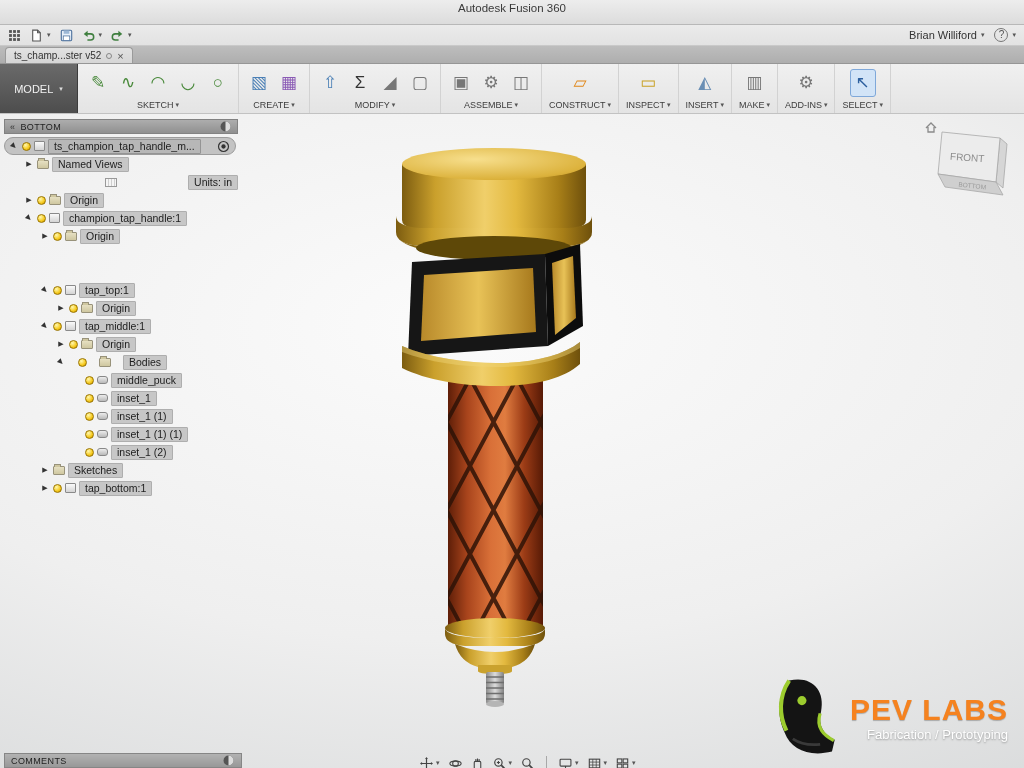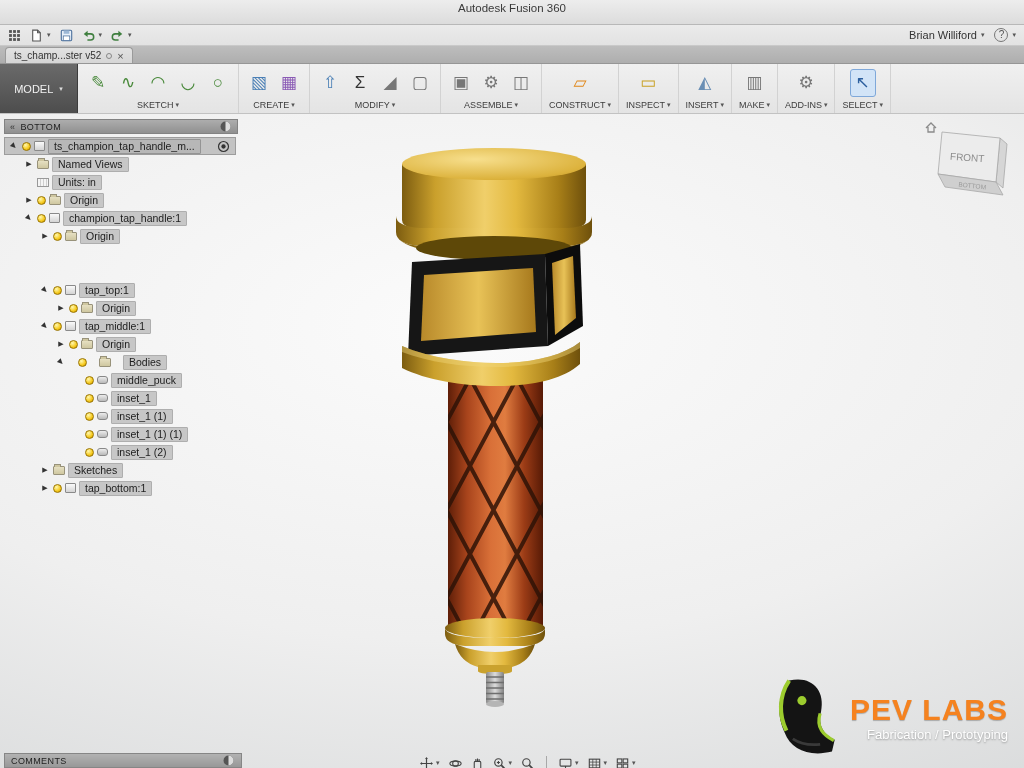--- a/index.html
+++ b/index.html
@@ -55,21 +55,21 @@
 
   
   .browser { position:absolute; left:4px; top:5px; width:234px; font-size:10.5px; }
   .panel-header { height:15px; background:linear-gradient(#adadad,#909090);
     border:1px solid #828282; display:flex; align-items:center; gap:5px;
     padding:0 5px; font-size:9px; color:#222; letter-spacing:.4px; }
   .panel-header .hdr-right { margin-left:auto; display:flex; align-items:center; }
   .collapse-glyph { font-size:9px; color:#333; }
   .tree { padding-top:3px; }
   .tree-row { height:18px; display:flex; align-items:center; gap:3px;
-    white-space:nowrap; position:relative; }
+    white-space:nowrap; position:relative;border-radius:9px; }
   .tree-row.selected { background:#c3c3c3; border:1px solid #9c9c9c; width:232px; }
   .arr { width:10px; text-align:center; font-size:7px; color:#333; flex:none; }
   .arr.collapsed::before { content:"▶"; }
   .arr.expanded::before { content:"▶"; display:inline-block; transform:rotate(45deg); }
   .bulb { width:9px; height:9px; flex:none; border-radius:50%;
     background:radial-gradient(circle at 35% 30%, #fff8b0, #f6c91c 60%, #c08d00);
     border:1px solid #9a7500; }
   .tic { flex:none; display:inline-block; }
   .ic-folder { width:12px; height:9px; background:linear-gradient(#e6e0c2,#cfc7a0);
     border:1px solid #98927a; border-radius:1px; position:relative; }
@@ -362,21 +362,21 @@
             <span class="radio"><svg width="13" height="13" viewBox="0 0 12 12">
                 <circle cx="6" cy="6" r="4.6" fill="none" stroke="#333" stroke-width="1.1"></circle>
                 <circle cx="6" cy="6" r="2" fill="#333"></circle>
               </svg></span>
           </div>
           <div class="tree-row" style="padding-left: 20px;">
             <span class="arr collapsed"></span>
             <span class="tic ic-folder"></span>
             <span class="pill">Named Views</span>
           </div>
-          <div class="tree-row" style="padding-left: 20px;">
+          <div class="tree-row" style="padding-left: 20px; justify-content: space-between;">
             <span class="arr none"></span>
             <span class="tic ic-units"></span>
             <span class="pill">Units: in</span>
           </div>
           <div class="tree-row" style="padding-left: 20px;">
             <span class="arr collapsed"></span>
             <span class="bulb"></span>
             <span class="tic ic-folder"></span>
             <span class="pill">Origin</span>
           </div>

